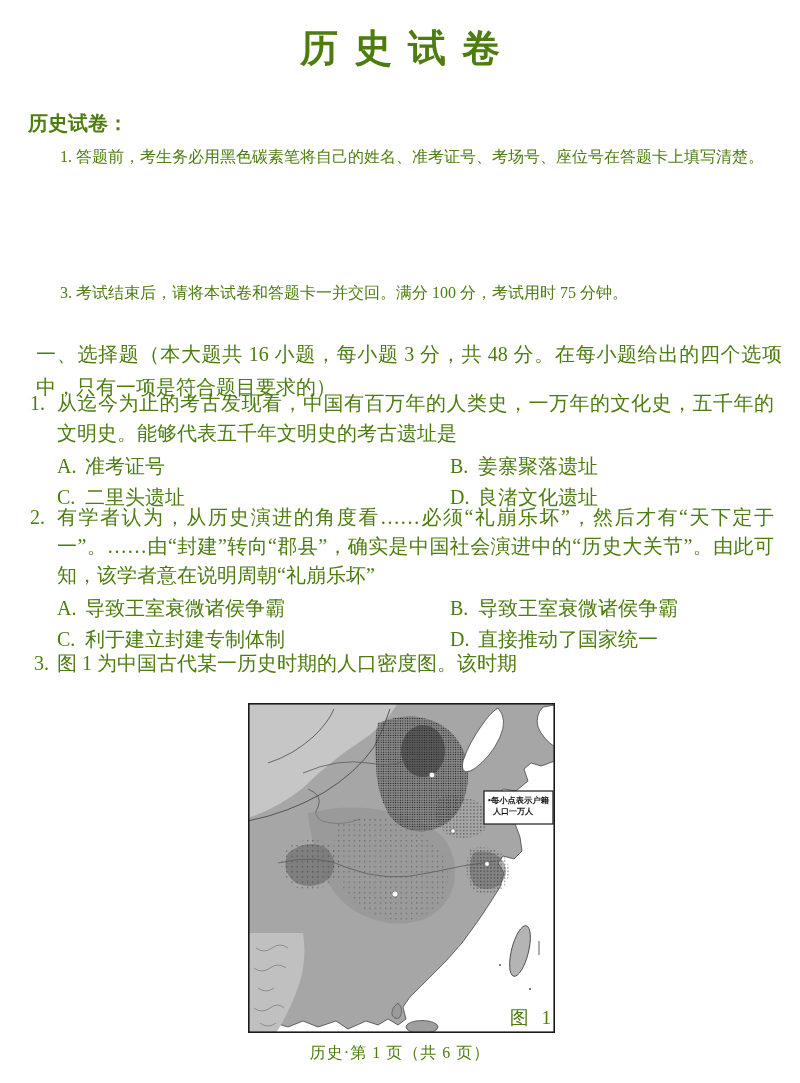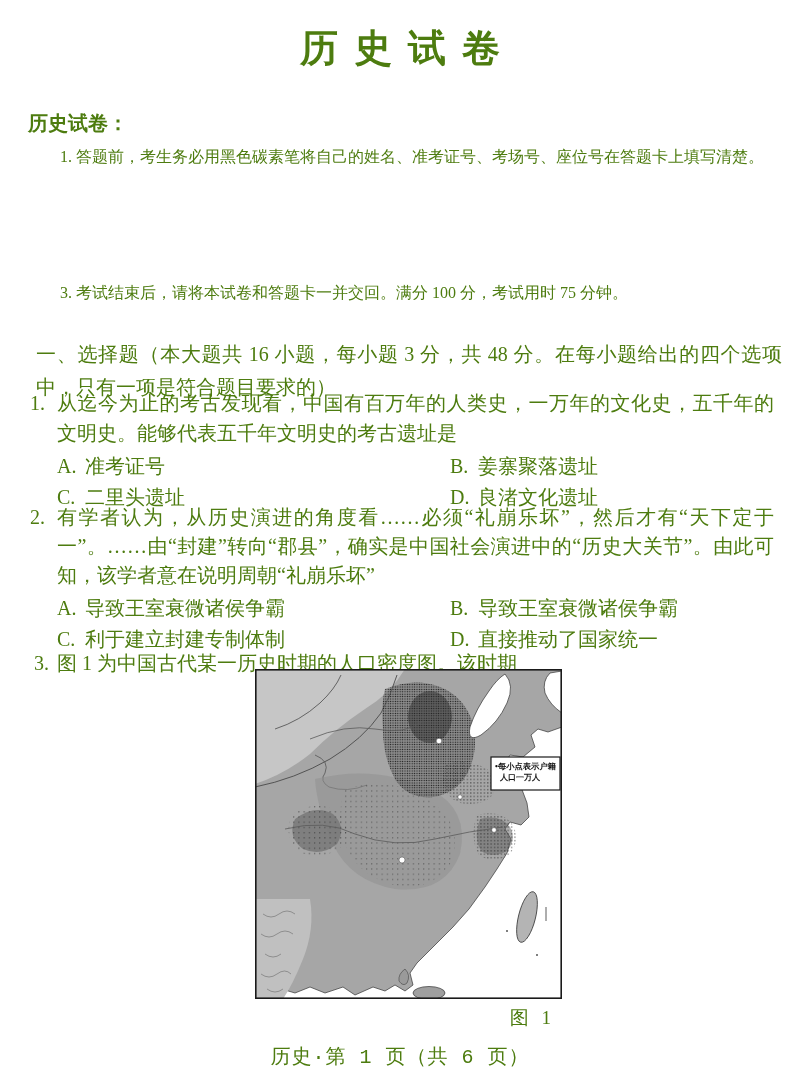--- a/index.html
+++ b/index.html
@@ -16,24 +16,24 @@
   .para{
     left:28px;width:746px;margin:0;font-size:16px;line-height:33px;
     text-align:justify;text-indent:2em;
   }
   .sect{left:28px;width:746px;margin:8px;font-size:20px;line-height:33px;text-align:justify;}
   .q{left:28px;width:746px;font-size:20px;}
   .qstem{position:relative;padding-left:29px;line-height:30px;text-align:justify;margin:0;}
   .qnum{position:absolute;left:2px;top:0;}
   .opts{margin-left:29px;margin-top:3px;display:grid;grid-template-columns:393px 1fr;line-height:31px;}
   .olabel{display:inline-block;min-width:28px;}
-  .fig{top:669px;left:248px;width:248px;height:330px;margin-left:7px;}
+  .fig{top:703px;left:248px;width:248px;height:330px;}
   .fig svg{display:block;}
   .figcap{top:1005px;left:248px;width:307px;text-align:right;font-size:19px;letter-spacing:4px;}
-  .footer{top:1043px;left:0;width:100%;text-align:center;font-size:20px;letter-spacing:1px;font-family:Liberation Mono, monospace;}
+  .footer{top:1043px;left:0;width:100%;text-align:center;font-size:16px;letter-spacing:1px;}
 </style>
 </head>
 <body>
 
 <div class="page">
 
   <h1 class="abs title">历史试卷</h1>
 
   <div class="abs notice-heading">历史试卷：</div>
   <p class="abs para" style="top:140px">1. 答题前，考生务必用黑色碳素笔将自己的姓名、准考证号、考场号、座位号在答题卡上填写清楚。</p>

